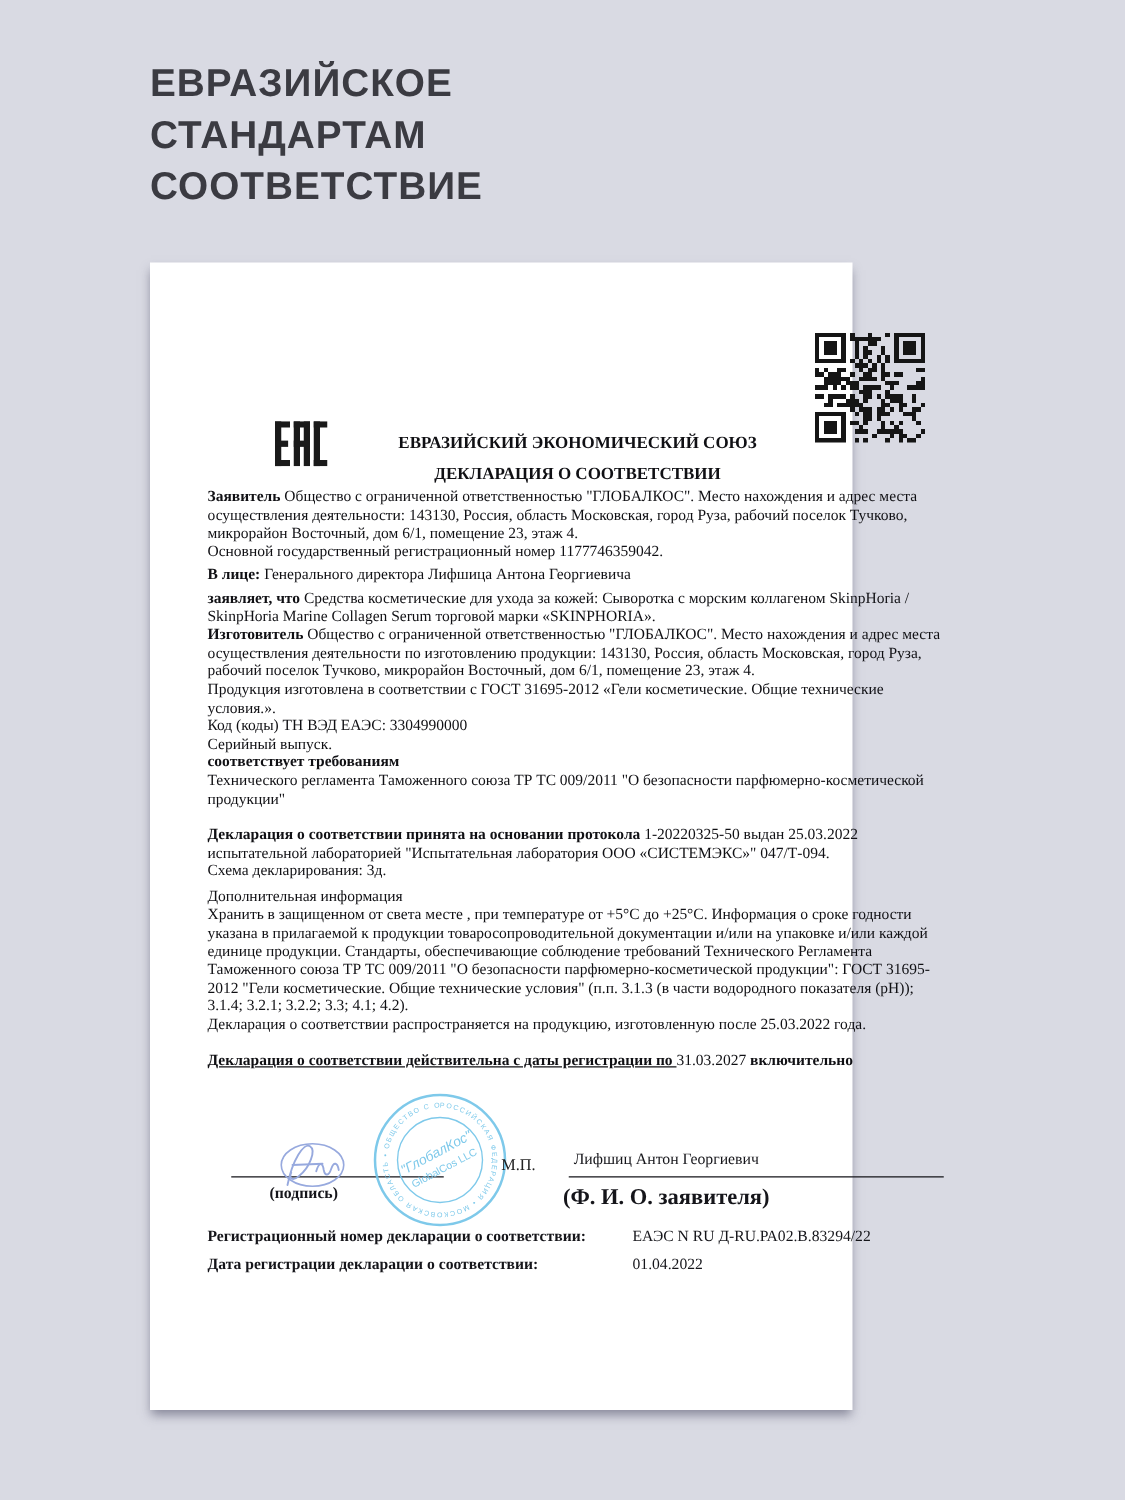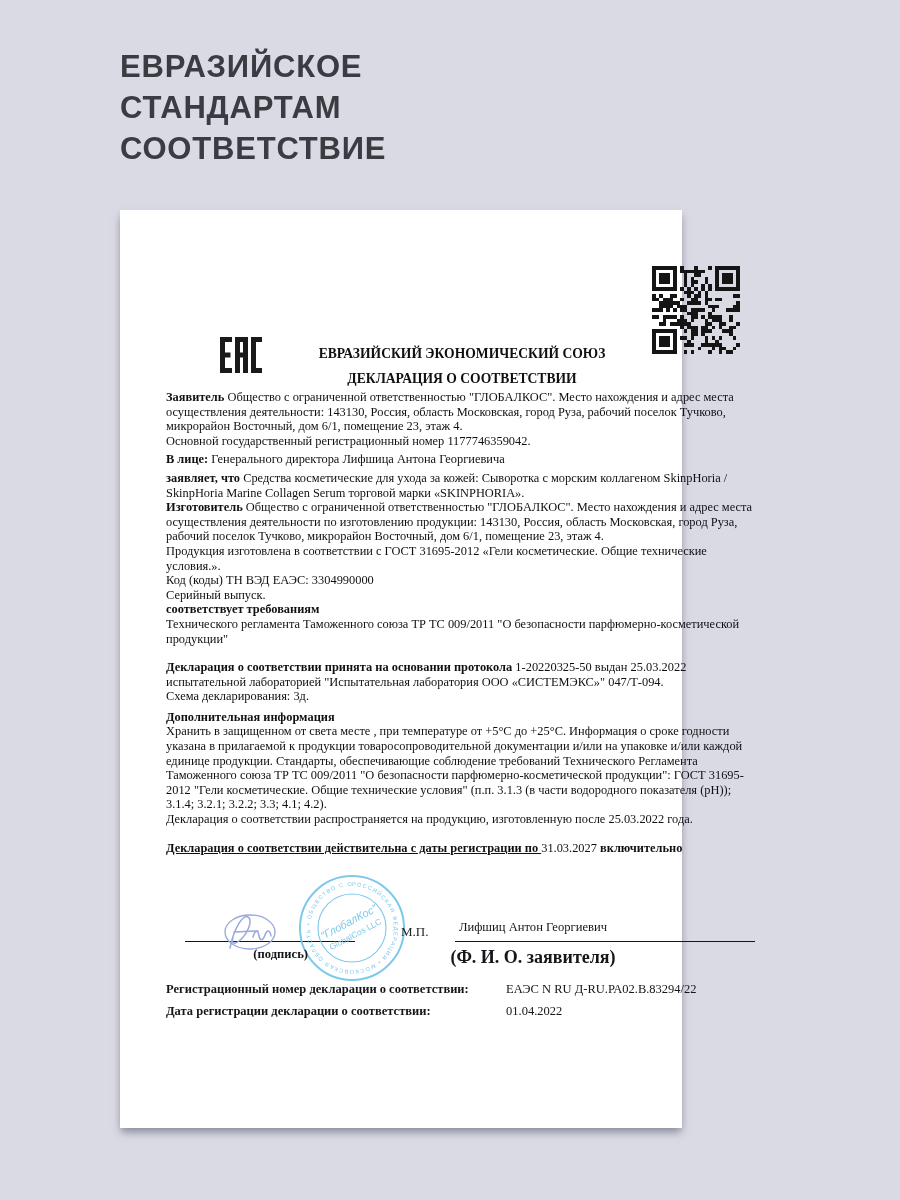--- a/index.html
+++ b/index.html
@@ -21,21 +21,21 @@
   .g6{margin-top:6px !important;}
   .g14{margin-top:14px !important;}
   .b{font-weight:bold;}
   
   .sigsvg{position:absolute;left:102px;top:700px;}
   .stamp{position:absolute;left:176px;top:662px;opacity:.92;}
   .mp{position:absolute;left:281px;top:714px;font-size:13px;color:#222;}
   .line{position:absolute;height:0;border-bottom:1.6px solid #15151a;}
   .line-left{left:65px;top:731px;width:170px;}
   .line-right{left:335px;top:731px;width:300px;}
-  .lab-podpis{position:absolute;left:58px;top:737px;width:130px;text-align:right;
+  .lab-podpis{position:absolute;left:58px;top:737px;width:130px;text-align:center;
               font-weight:bold;font-size:12.6px;}
   .sig-name{position:absolute;left:327px;top:710px;width:172px;text-align:center;font-size:12.6px;}
   .lab-fio{position:absolute;left:327px;top:737px;width:172px;text-align:center;
            font-weight:bold;font-size:18px;}
   .reg-row{position:absolute;left:46px;width:592px;font-size:12.5px;}
   .r0{top:772px;}
   .r1{top:794px;}
   .reg-row .val{position:absolute;left:340px;top:0;font-weight:normal;}
 </style>
 </head>
@@ -82,21 +82,21 @@
       <p class="g4"><span style="font-weight: bold;">В лице: </span><span>Генерального директора Лифшица Антона Георгиевича</span></p>
       <p class="g4"><span style="font-weight: bold;">заявляет, что </span><span>Средства косметические для ухода за кожей: Сыворотка с морским коллагеном SkinpHoria / SkinpHoria Marine Collagen Serum торговой марки «SKINPHORIA».</span></p>
       <p><span style="font-weight: bold;">Изготовитель </span><span>Общество с ограниченной ответственностью "ГЛОБАЛКОС". Место нахождения и адрес места осуществления деятельности по изготовлению продукции: 143130, Россия, область Московская, город Руза, рабочий поселок Тучково, микрорайон Восточный, дом 6/1, помещение 23, этаж 4.</span></p>
       <p><span>Продукция изготовлена в соответствии с ГОСТ 31695-2012 «Гели косметические. Общие технические условия.».</span></p>
       <p><span>Код (коды) ТН ВЭД ЕАЭС: 3304990000</span></p>
       <p><span>Серийный выпуск.</span></p>
       <p><span style="font-weight: bold;">соответствует требованиям</span></p>
       <p><span>Технического регламента Таможенного союза ТР ТС 009/2011 "О безопасности парфюмерно-косметической продукции"</span></p>
       <p class="g14"><span style="font-weight: bold;">Декларация о соответствии принята на основании протокола </span><span>1-20220325-50 выдан 25.03.2022 испытательной лабораторией "Испытательная лаборатория ООО «СИСТЕМЭКС»" 047/Т-094.</span></p>
       <p><span>Схема декларирования: 3д.</span></p>
-      <p class="g6"><span style="font-weight: bold;">Дополнительная информация</span></p>
+      <p class="g6"><span style="font-weight: normal;">Дополнительная информация</span></p>
       <p><span>Хранить в защищенном от света месте , при температуре от +5°С до +25°С. Информация о сроке годности указана в прилагаемой к продукции товаросопроводительной документации и/или на упаковке и/или каждой единице продукции. Стандарты, обеспечивающие соблюдение требований Технического Регламента Таможенного союза ТР ТС 009/2011 "О безопасности парфюмерно-косметической продукции": ГОСТ 31695-2012 "Гели косметические. Общие технические условия" (п.п. 3.1.3 (в части водородного показателя (pH)); 3.1.4; 3.2.1; 3.2.2; 3.3; 4.1; 4.2).</span></p>
       <p><span>Декларация о соответствии распространяется на продукцию, изготовленную после 25.03.2022 года.</span></p>
       <p class="g14"><span style="font-weight: bold; text-decoration: underline;">Декларация о соответствии действительна с даты регистрации по </span><span>31.03.2027</span><span style="font-weight: bold;"> включительно</span></p>
     </div>
 
     <div class="line line-left"></div>
     <div class="line line-right"></div>
 
     <svg class="sigsvg" width="58" height="46" viewBox="0 0 58 46">
       <g stroke="#97a9de" fill="none" stroke-width="1.5" stroke-linecap="round">

